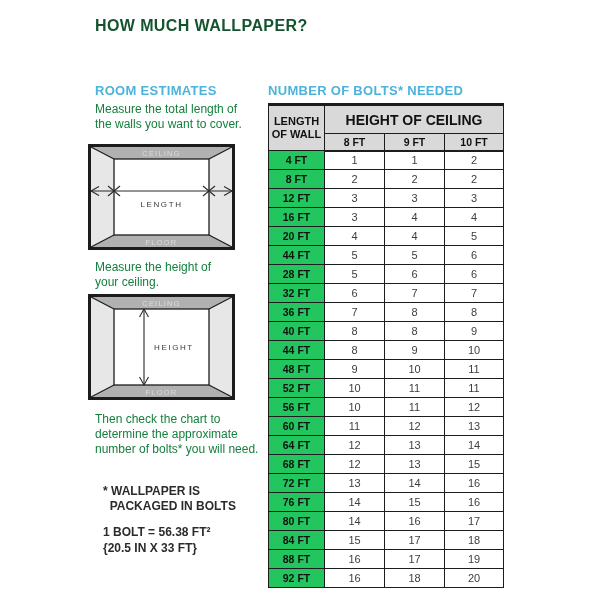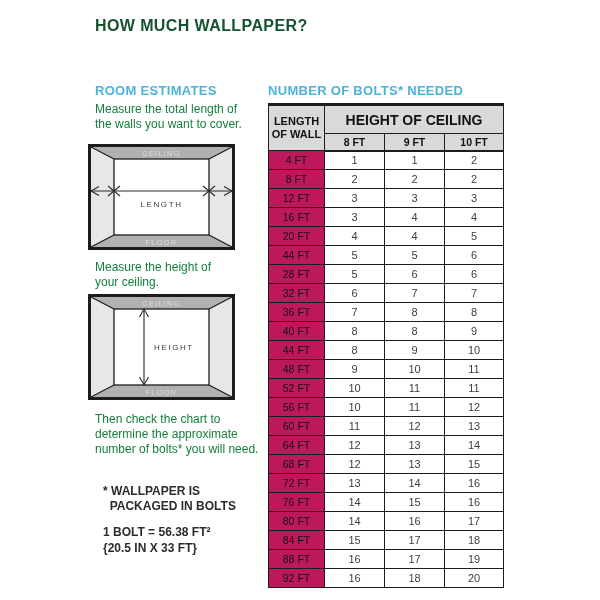--- a/index.html
+++ b/index.html
@@ -47,22 +47,22 @@
   th.corner{
     background:#d9d9d9;border-right:3px solid #1c1c1c;
     white-space:pre-line;line-height:13px;font-size:11px;
   }
   tr.group-row{height:29px;}
   tr.sub-row{height:17px;}
   tr.sub-row th{border-bottom:2px solid #1c1c1c;font-size:10.5px;}
   th.group{font-size:14px;}
   tbody tr{height:19px;}
   tbody th{
-    background:#be185d;border-right:3px solid #1c1c1c;
-    font-weight:normal;color:#111;font-size:10.5px;
+    background:#22c55e;border-right:3px solid #1c1c1c;
+    font-weight:bold;color:#111;font-size:10.5px;
   }
   tbody td{background:#ffffff;color:#3d3d3d;font-weight:normal;}
 </style>
 </head>
 <body>
 
 <div>
 
   <h1 class="abs page-title">HOW MUCH WALLPAPER?</h1>
 

